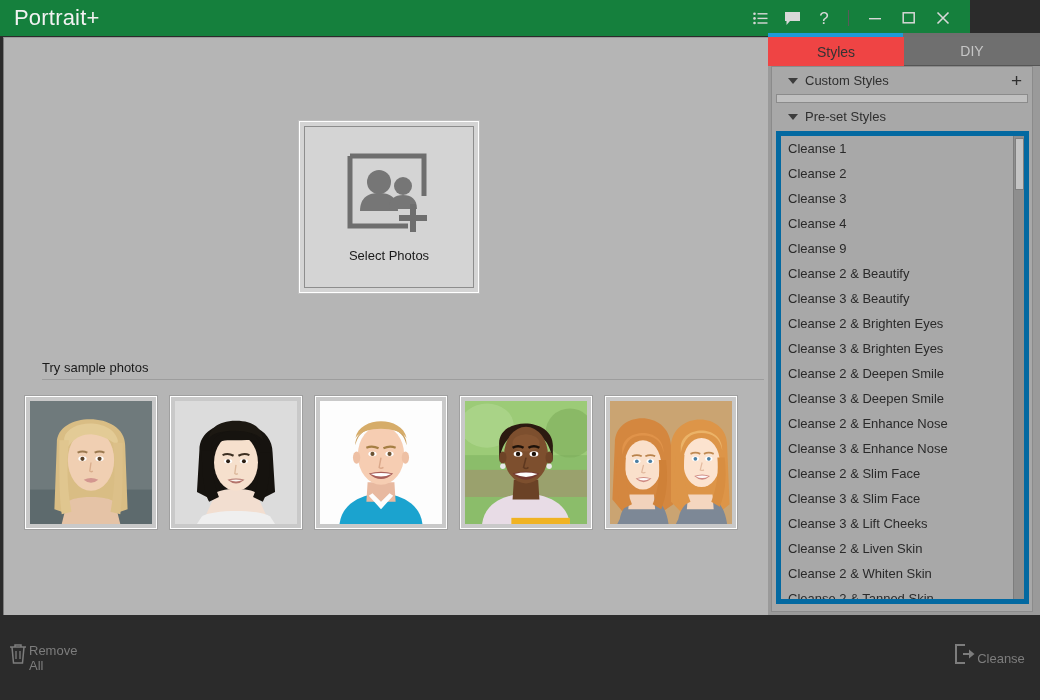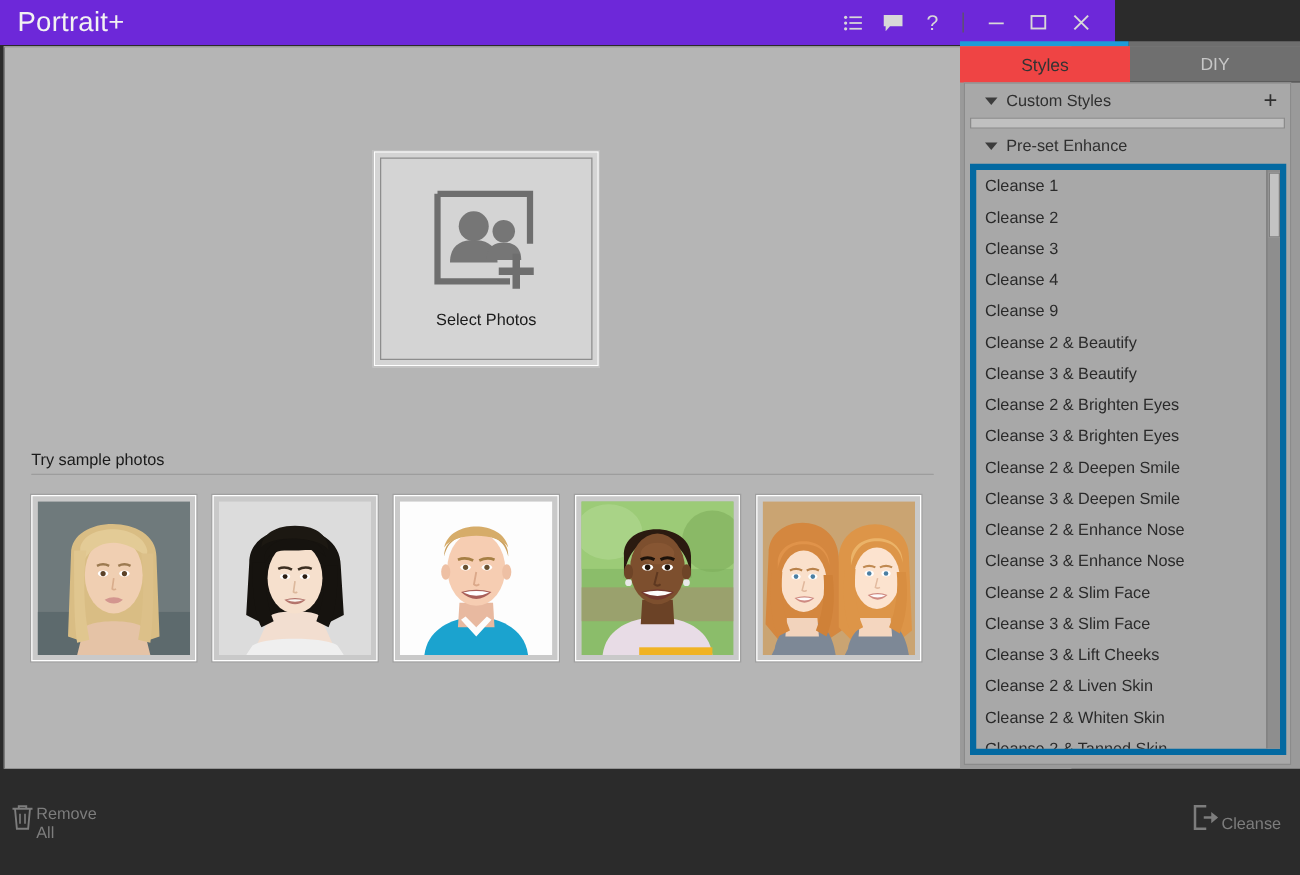--- a/index.html
+++ b/index.html
@@ -12,22 +12,22 @@
   }
   #app {
     position: relative;
     width: 1040px; height: 700px;
     background: #2b2b2b;
   }
 
   
   #titlebar {
     position: absolute; left: 0; top: 0;
-    width: 892px; height: 36px;
-    background: #6d28d9;
+    width: 970px; height: 36px;
+    background: #15803d;
     display: flex; align-items: center; justify-content: center;
   }
   #app-title {
     margin-left: 14px;
     color: #f2f2f2;
     font-size: 22px;
     letter-spacing: 0.2px;
     font-weight: 400;
     user-select: none;
   }
@@ -94,21 +94,21 @@
   }
   #dz-icon { margin-bottom: 8px; }
   #dz-label {
     font-size: 13px; color: #1a1a1a;
     user-select: none;
   }
 
   
   #samples-head {
     position: absolute;
-    left: 21px; top: 322px;
+    left: 38px; top: 322px;
     width: 722px;
   }
   #samples-title {
     font-size: 13px; color: #1a1a1a;
     padding-bottom: 4px;
     user-select: none;
   }
   #samples-rule {
     height: 1px; background: #9d9d9d;
     width: 722px;
@@ -561,21 +561,21 @@
       <div class="section-head">
         <span class="caret"></span>
         <span class="section-label">Custom Styles</span>
         <span class="plus-btn">+</span>
       </div>
 
       <div id="custom-empty"></div>
 
       <div class="section-head">
         <span class="caret"></span>
-        <span class="section-label">Pre-set Enhance</span>
+        <span class="section-label">Pre-set Styles</span>
       </div>
 
       <div id="preset-list-wrap">
         <div id="preset-list">
             <div class="style-item">
               <span>Cleanse 1</span>
             </div>
             <div class="style-item">
               <span>Cleanse 2</span>
             </div>

